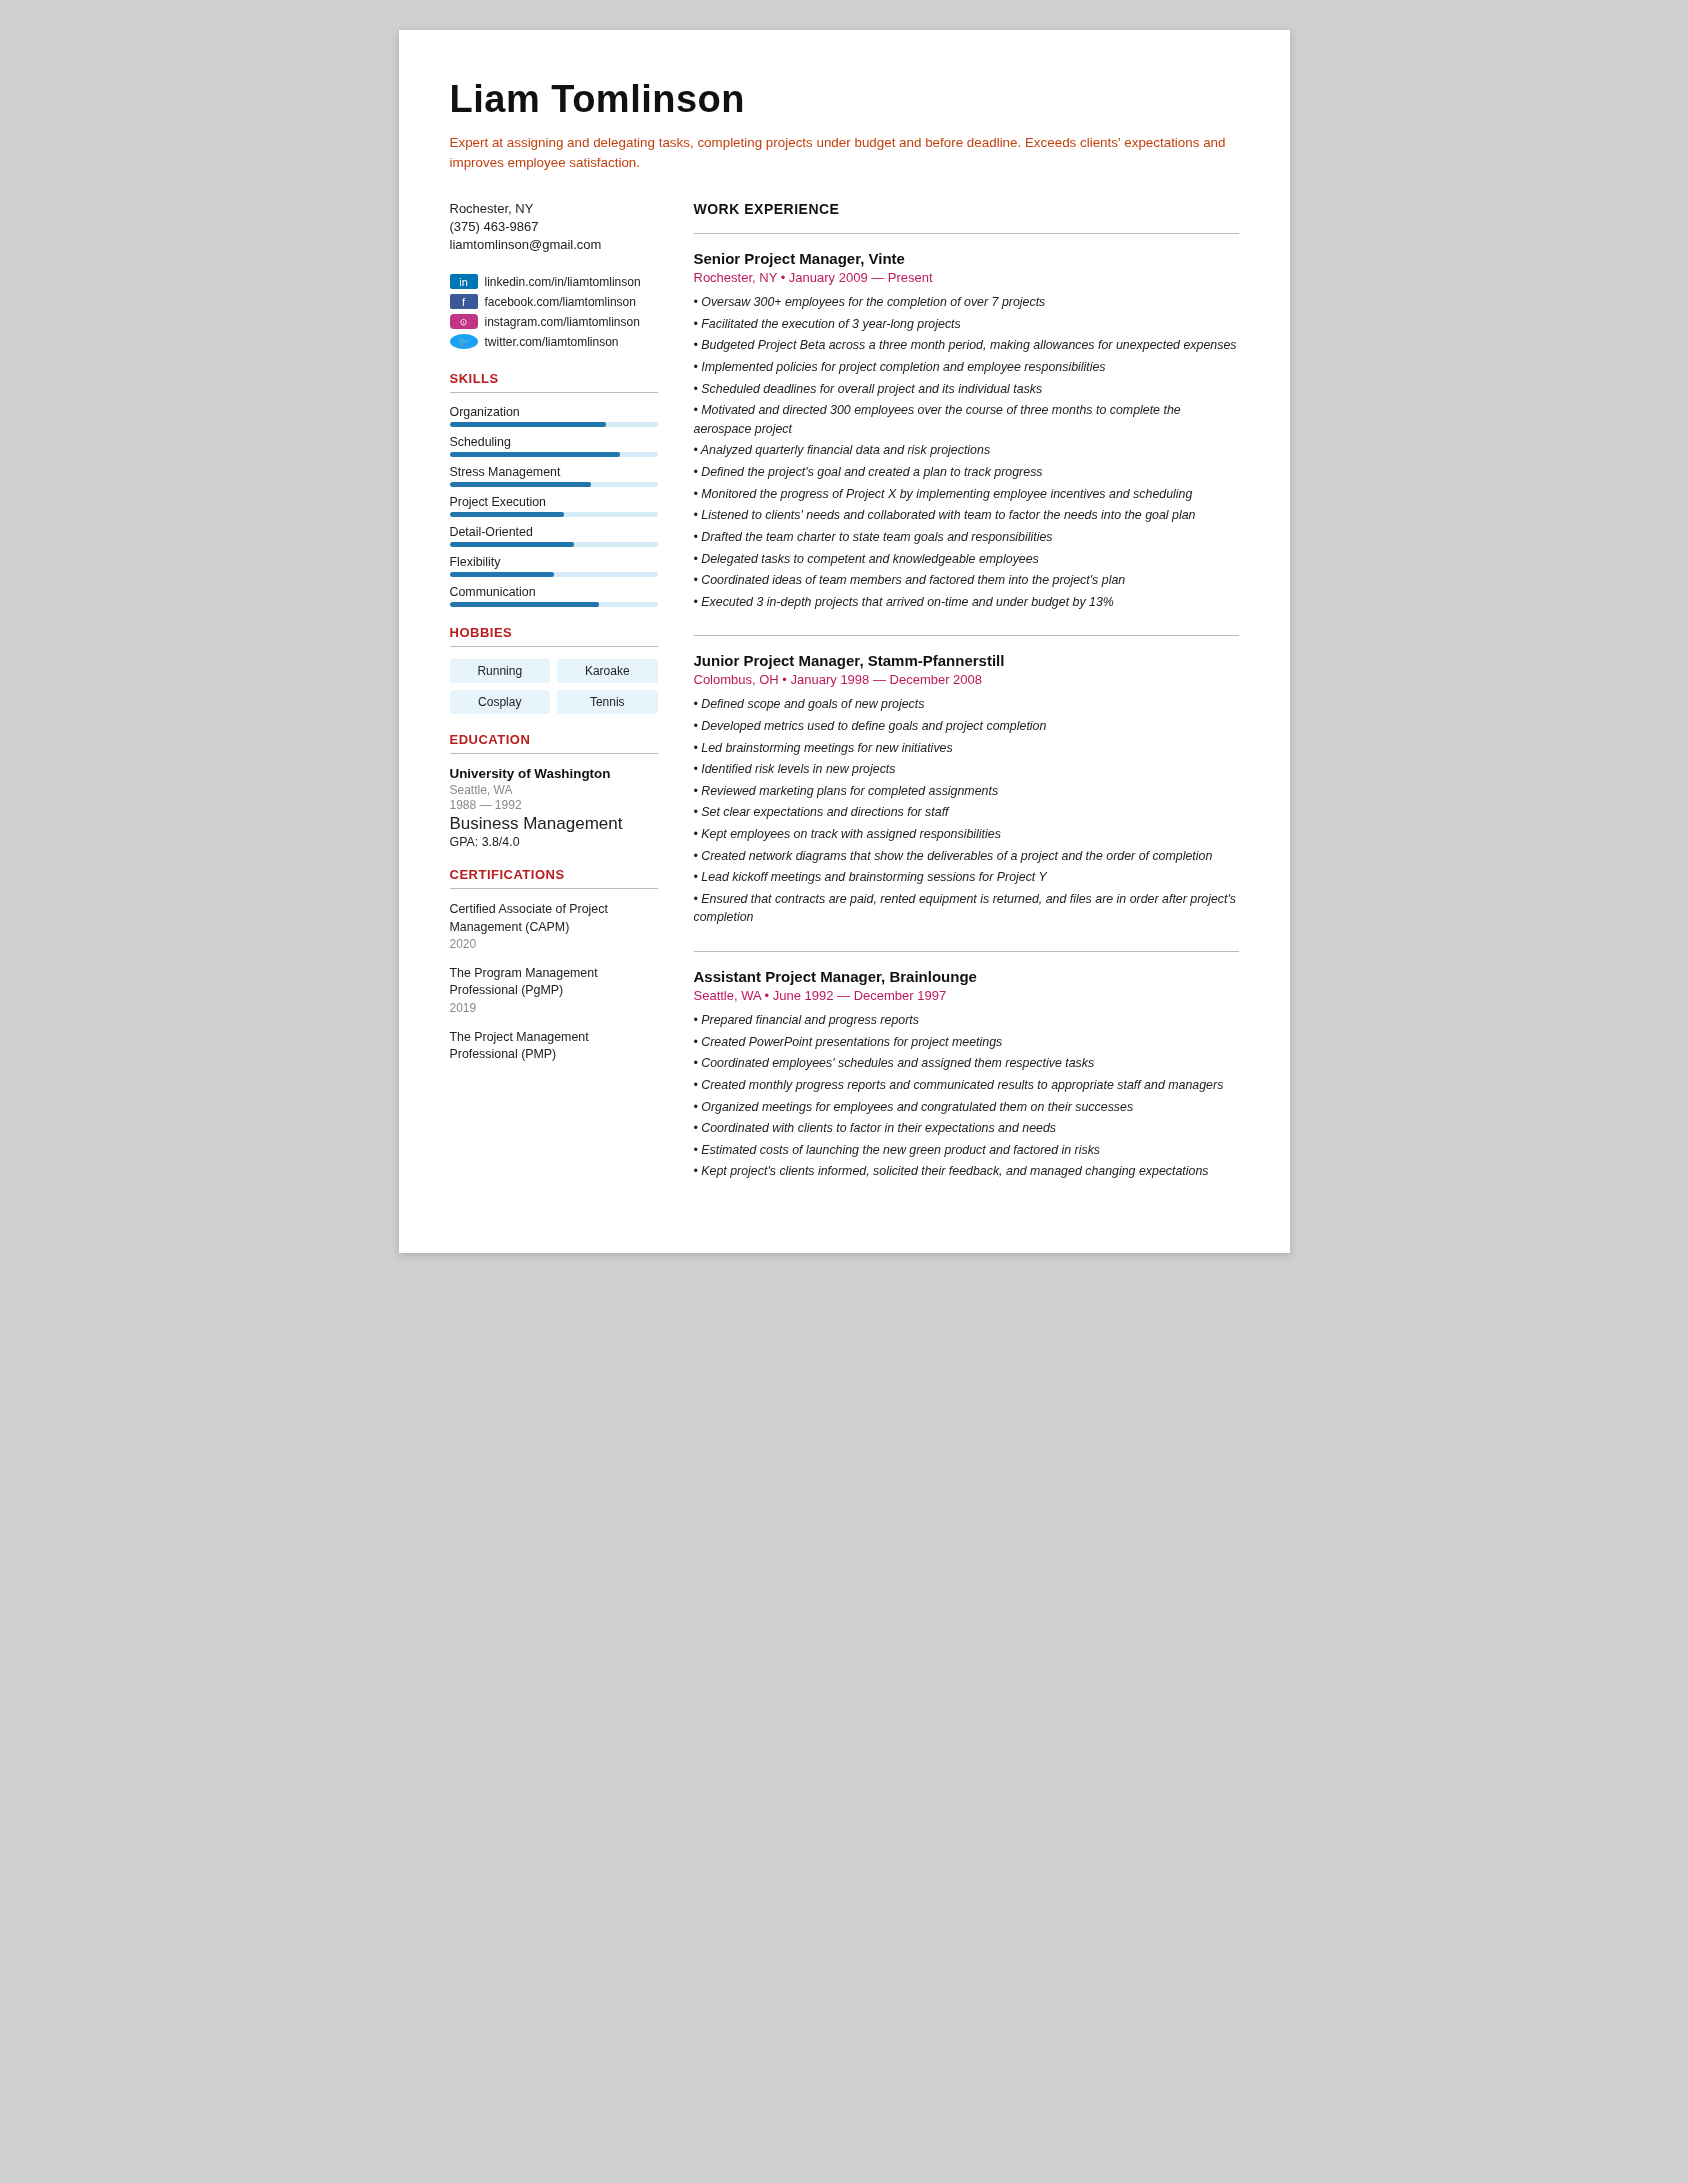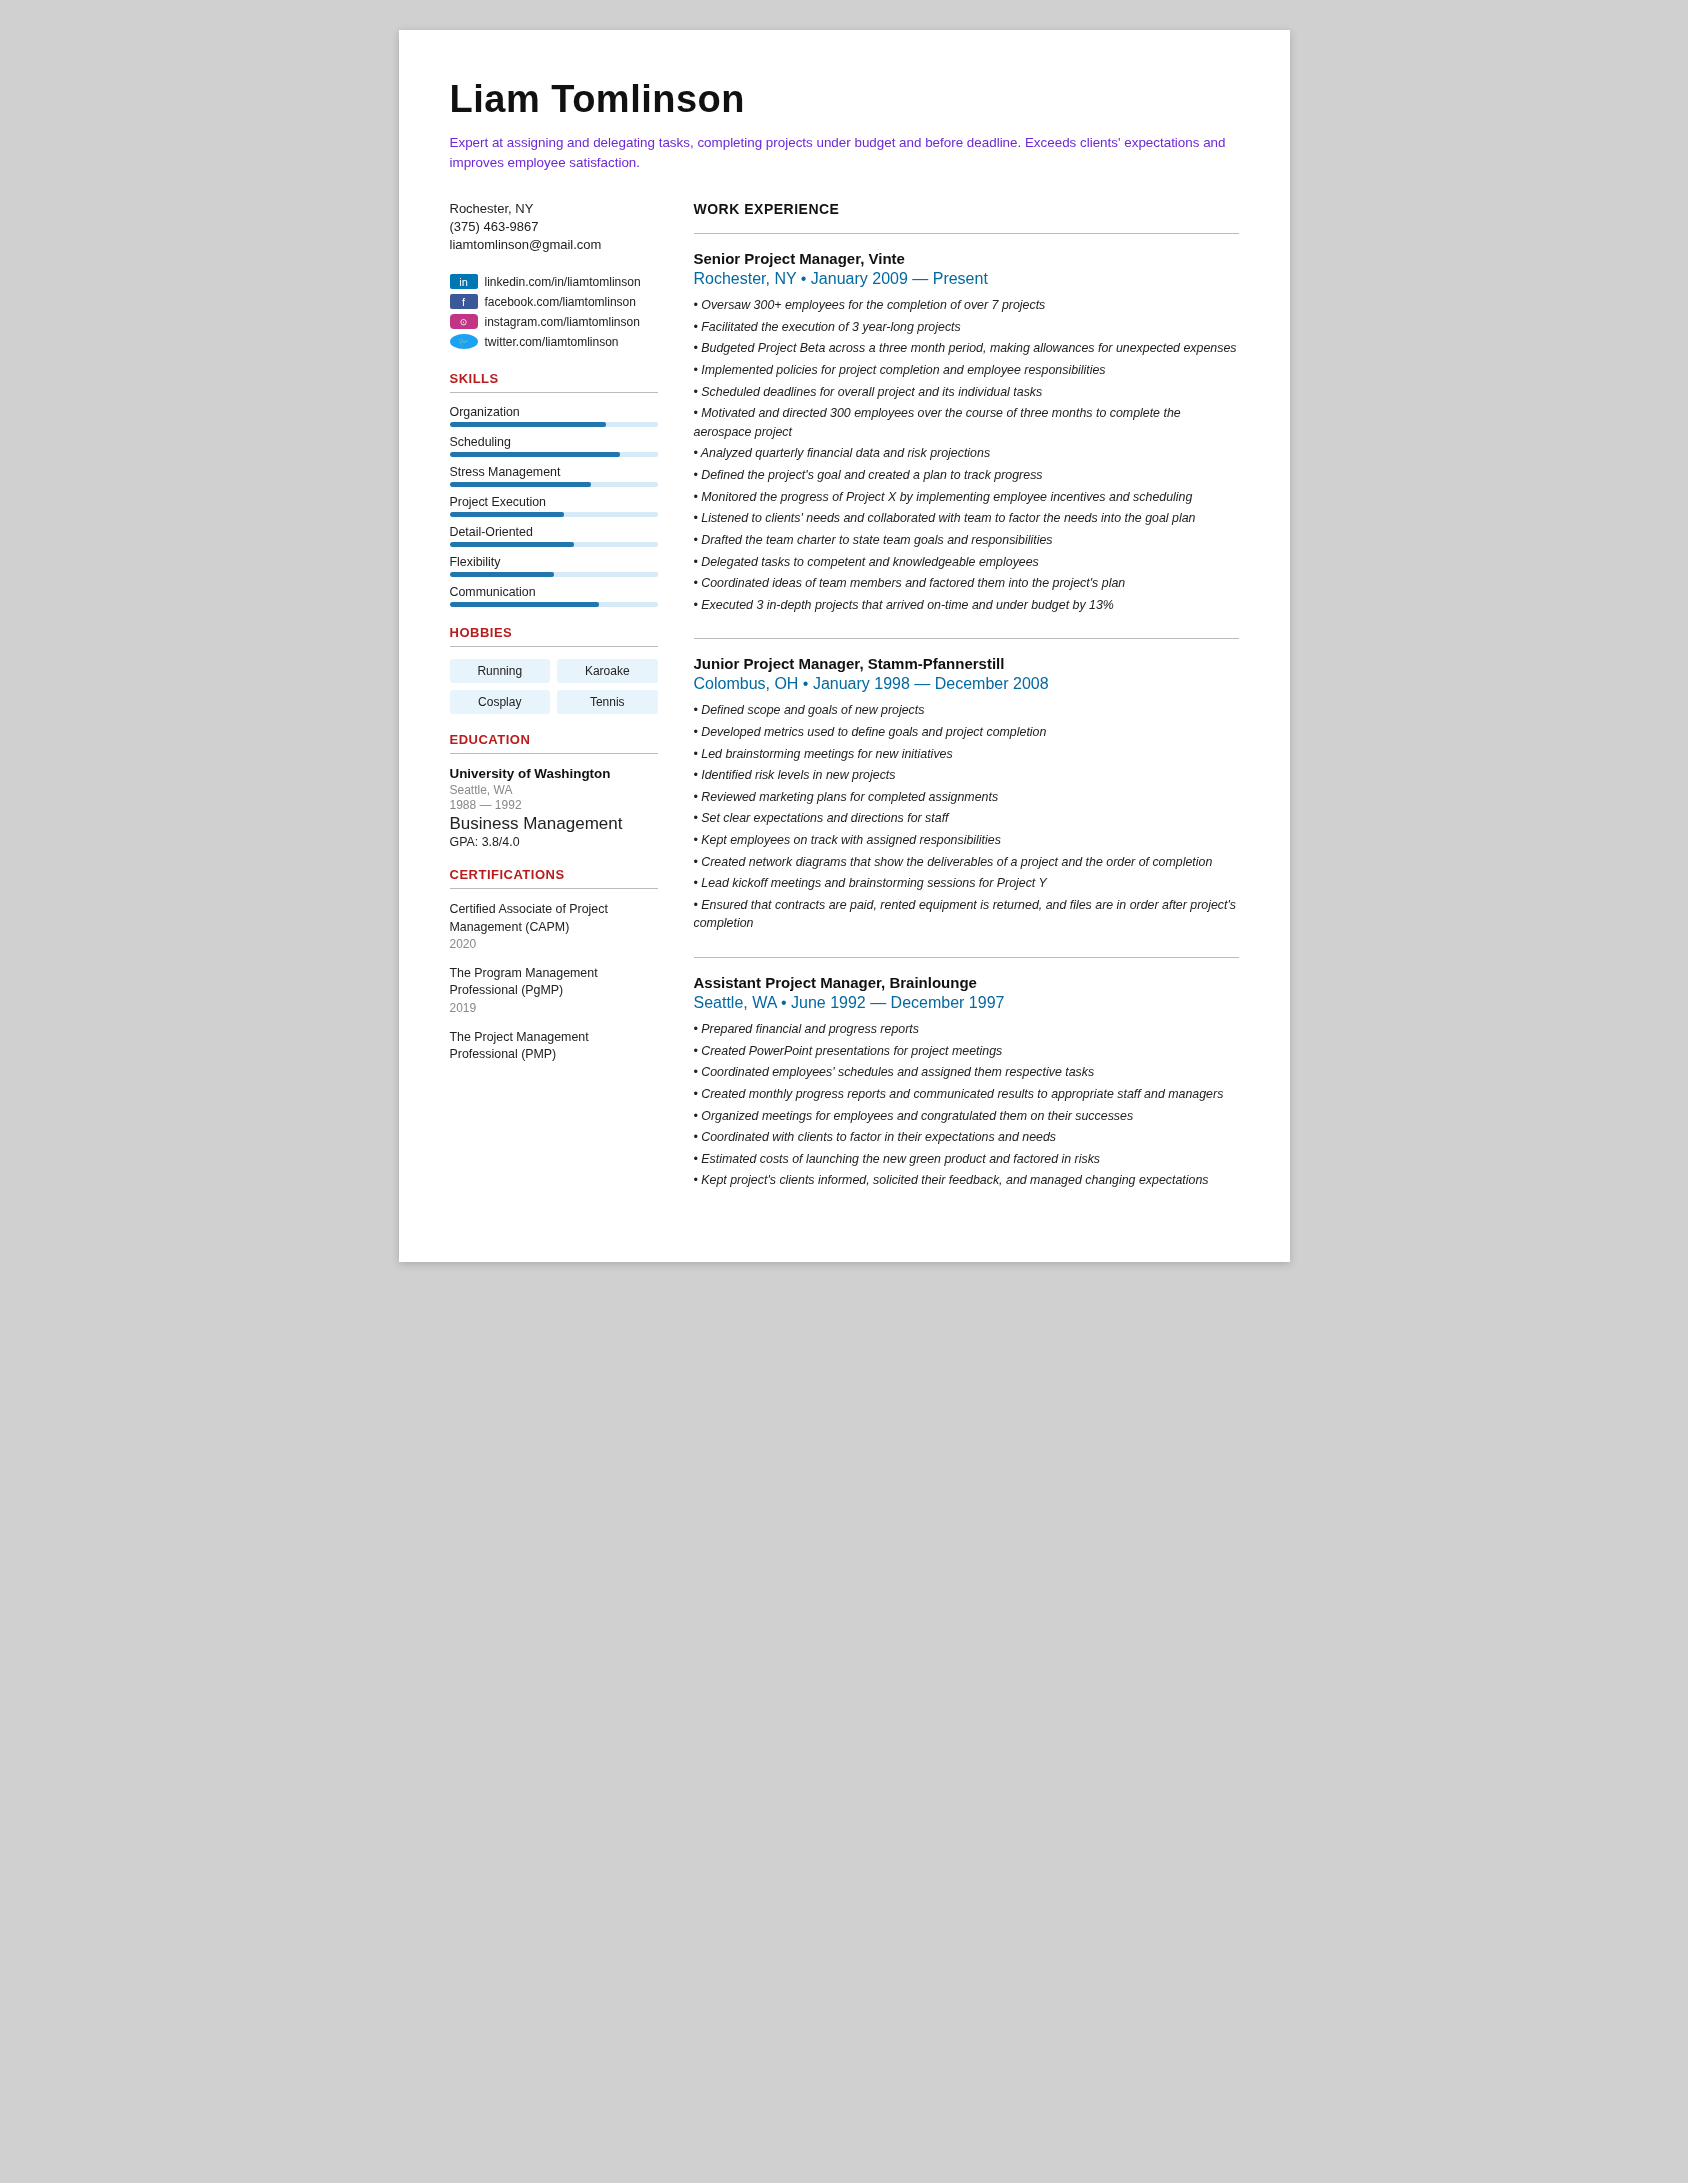--- a/index.html
+++ b/index.html
@@ -18,21 +18,21 @@
     }
     .header-name {
       font-size: 38px;
       font-weight: 900;
       color: #111;
       margin-bottom: 12px;
       letter-spacing: 0.5px;
     }
     .header-summary {
       font-size: 13.4px;
-      color: #6d28d9;
+      color: #c2410c;
       line-height: 1.5;
       margin-bottom: 28px;
     }
     .main-layout {
       display: flex;
       gap: 36px;
     }
     .left-col {
       width: 208px;
       flex-shrink: 0;
@@ -174,22 +174,22 @@
     .job-block {
       margin-bottom: 24px;
     }
     .job-title {
       font-size: 15px;
       font-weight: 700;
       color: #111;
       margin-bottom: 3px;
     }
     .job-meta {
-      font-size: 16px;
-      color: #0369a1;
+      font-size: 13px;
+      color: #be185d;
       margin-bottom: 8px;
     }
     .job-bullets {
       list-style: none;
       padding: 0;
     }
     .job-bullets li {
       font-size: 12.4px;
       color: #222;
       line-height: 1.5;

